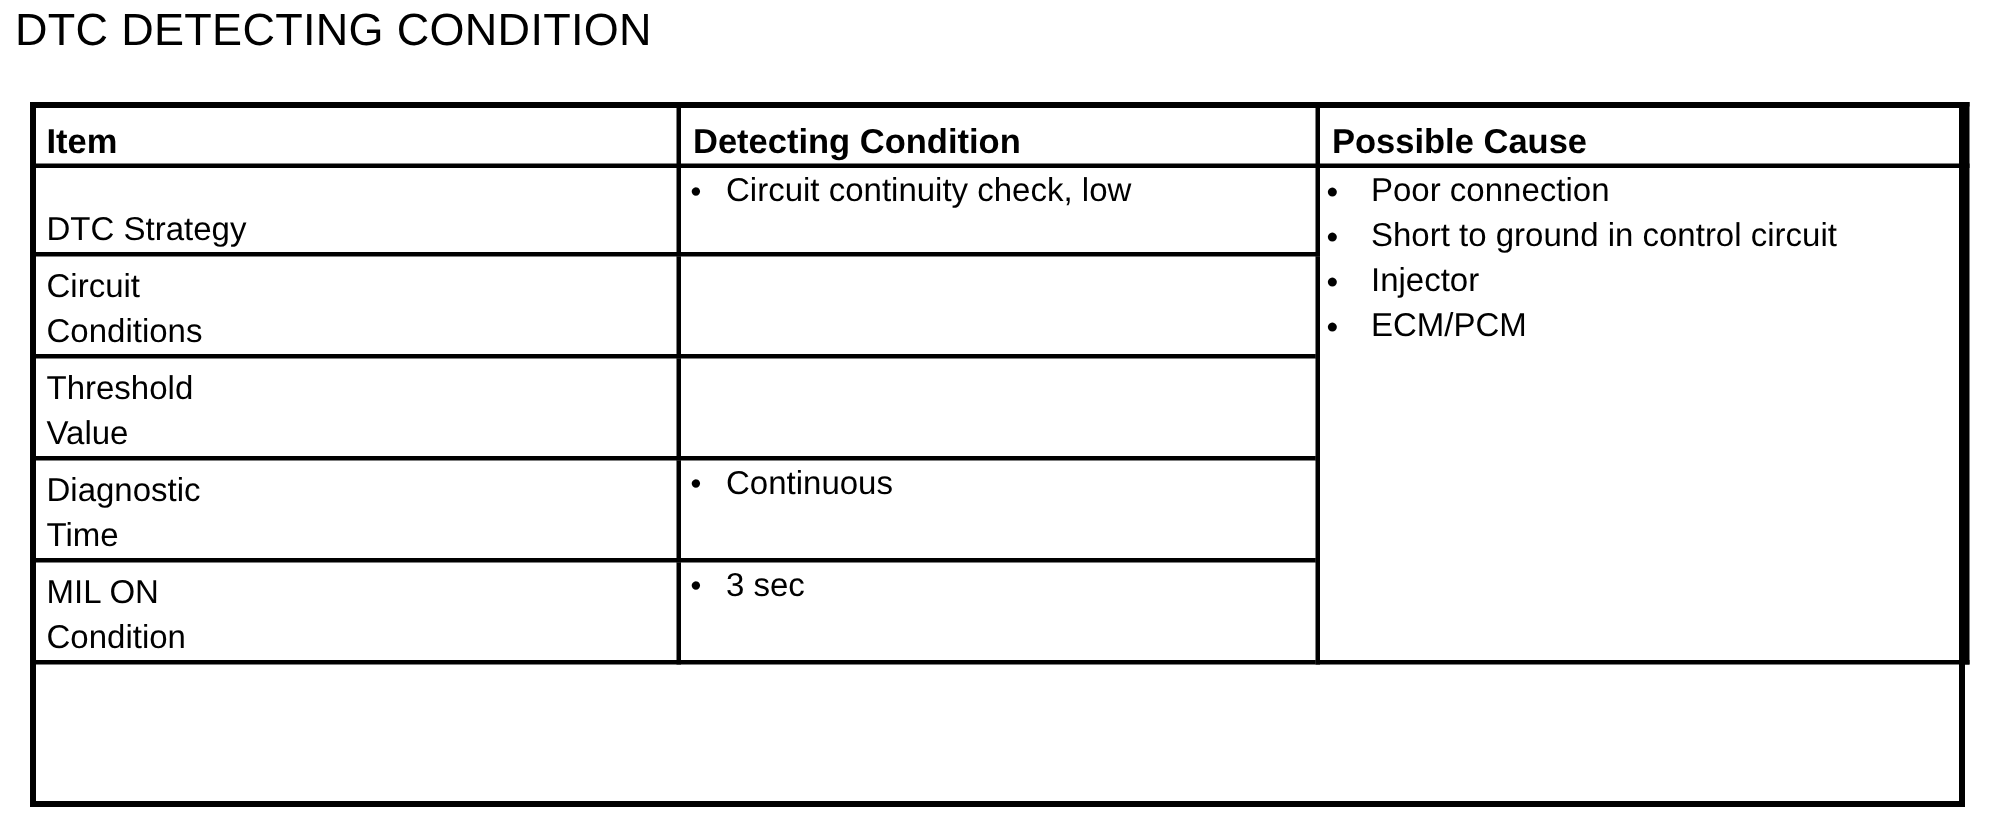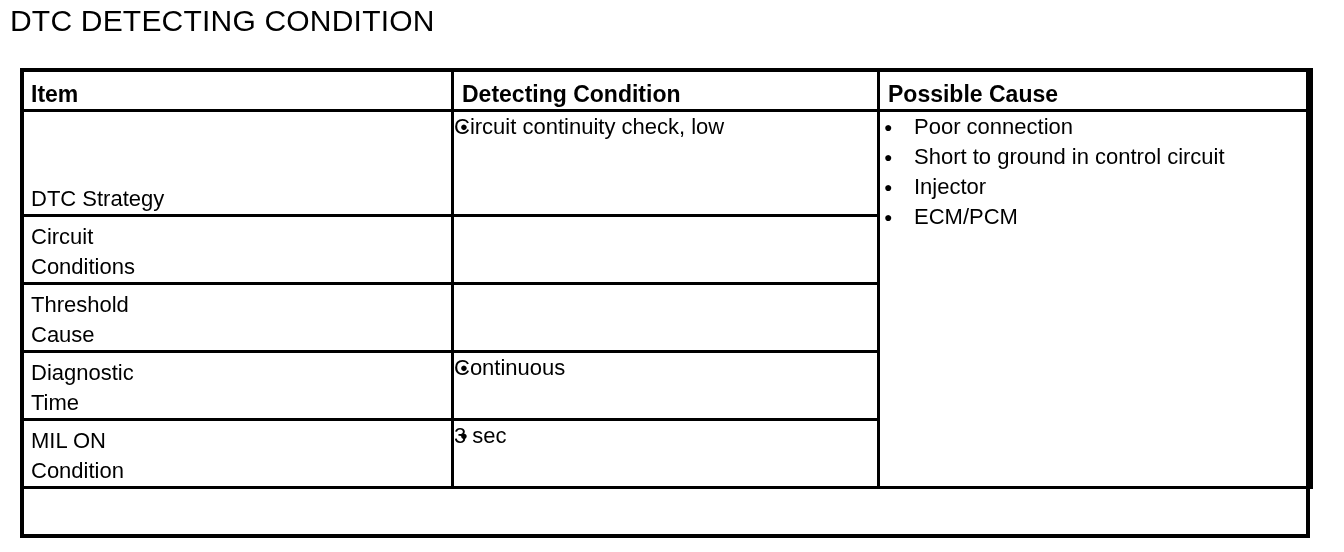--- a/index.html
+++ b/index.html
@@ -72,31 +72,31 @@
 
   .row-label {
     font-size: 22px;
     line-height: 30px;
     padding: 5px 0 0 8px;
     white-space: pre-line;
   }
 
   .row-label.centered {
     padding-top: 26px;
-    margin-top: 46px;
   }
 
   
   ul.blist {
     margin: 0;
     padding: 0;
     list-style: none;
   }
   ul.blist li {
     position: relative;
+    padding-left: 30px;
     font-size: 22px;
     line-height: 30px;
   }
   ul.blist li::before {
     content: "\25CF";
     position: absolute;
     left: 6px;
     top: 0;
     font-size: 13px;
     line-height: 30px;
@@ -161,21 +161,21 @@
 Conditions</div>
       </td>
       <td>
         <div class="empty-cell"></div>
       </td>
     </tr>
 
     <tr>
       <td>
         <div class="row-label">Threshold
-Cause</div>
+Value</div>
       </td>
       <td>
         <div class="empty-cell"></div>
       </td>
     </tr>
 
     <tr>
       <td>
         <div class="row-label">Diagnostic
 Time</div>

